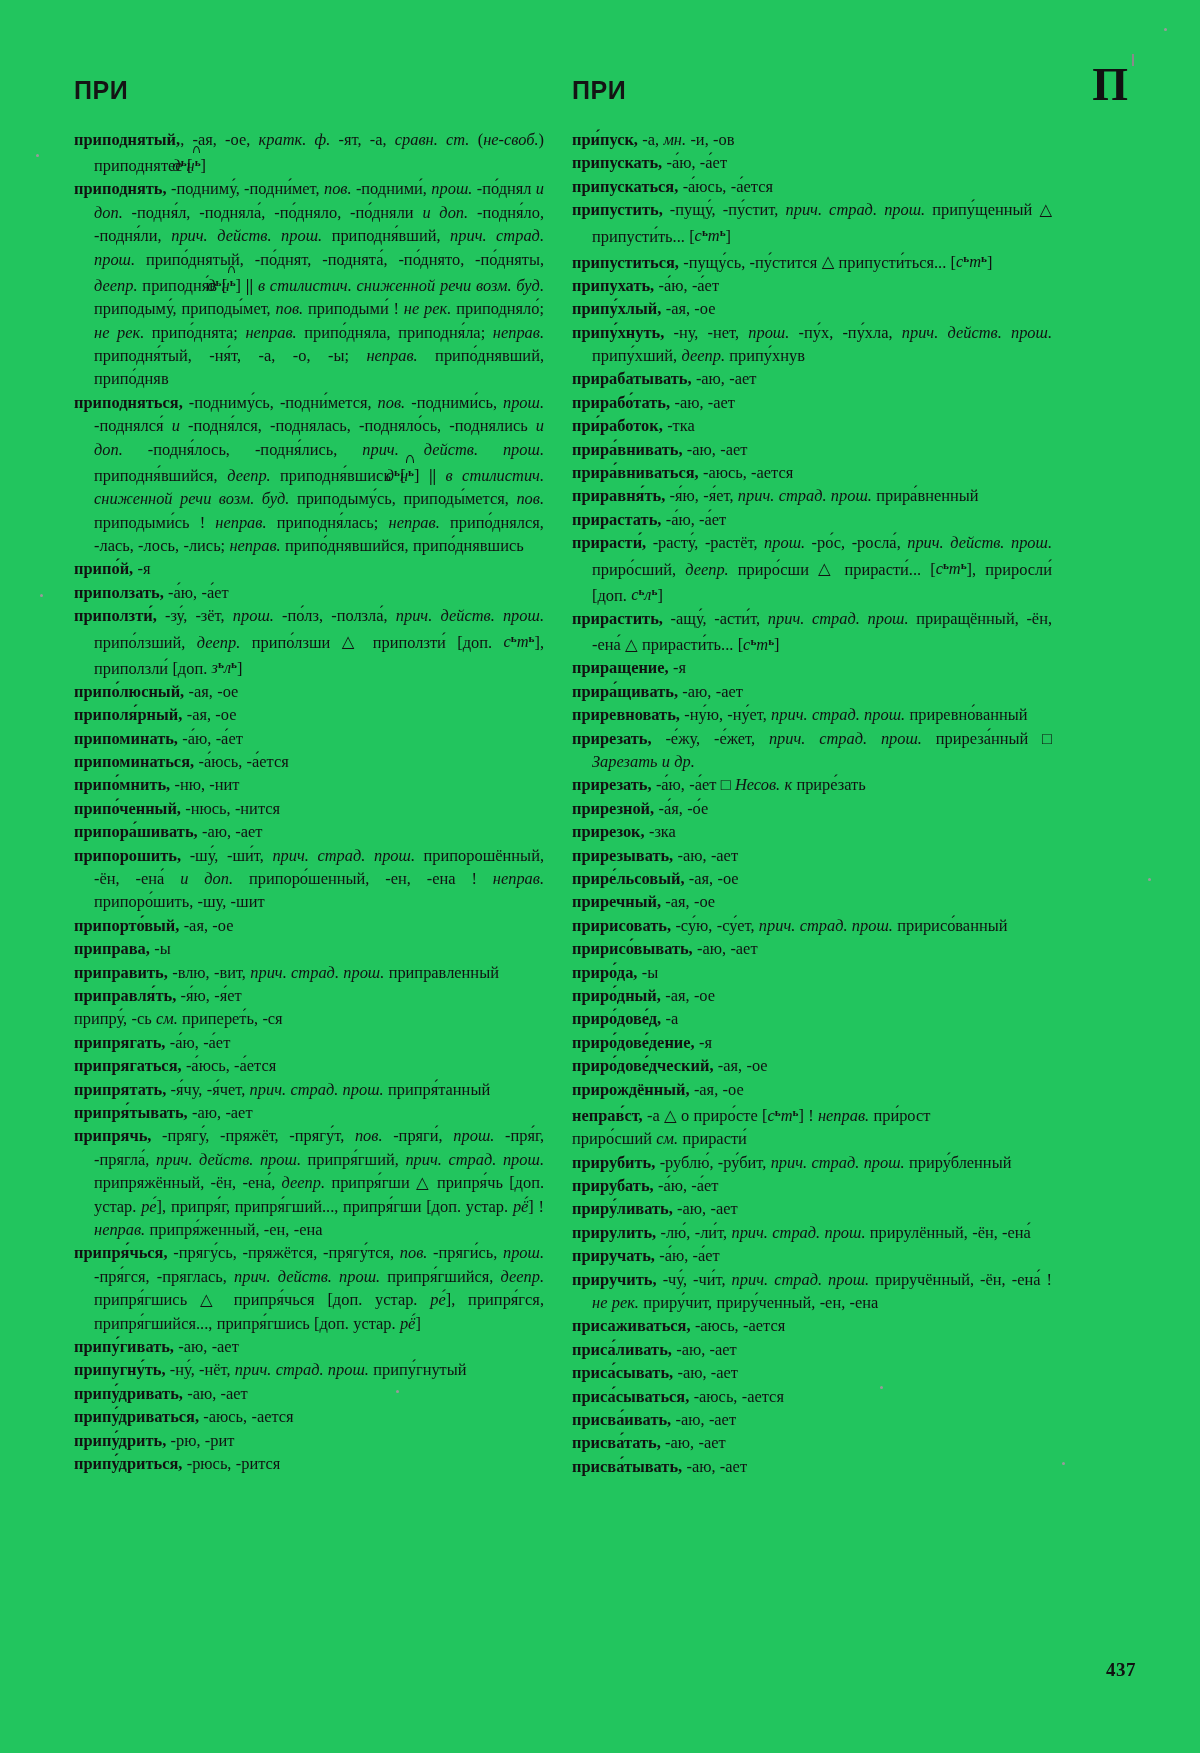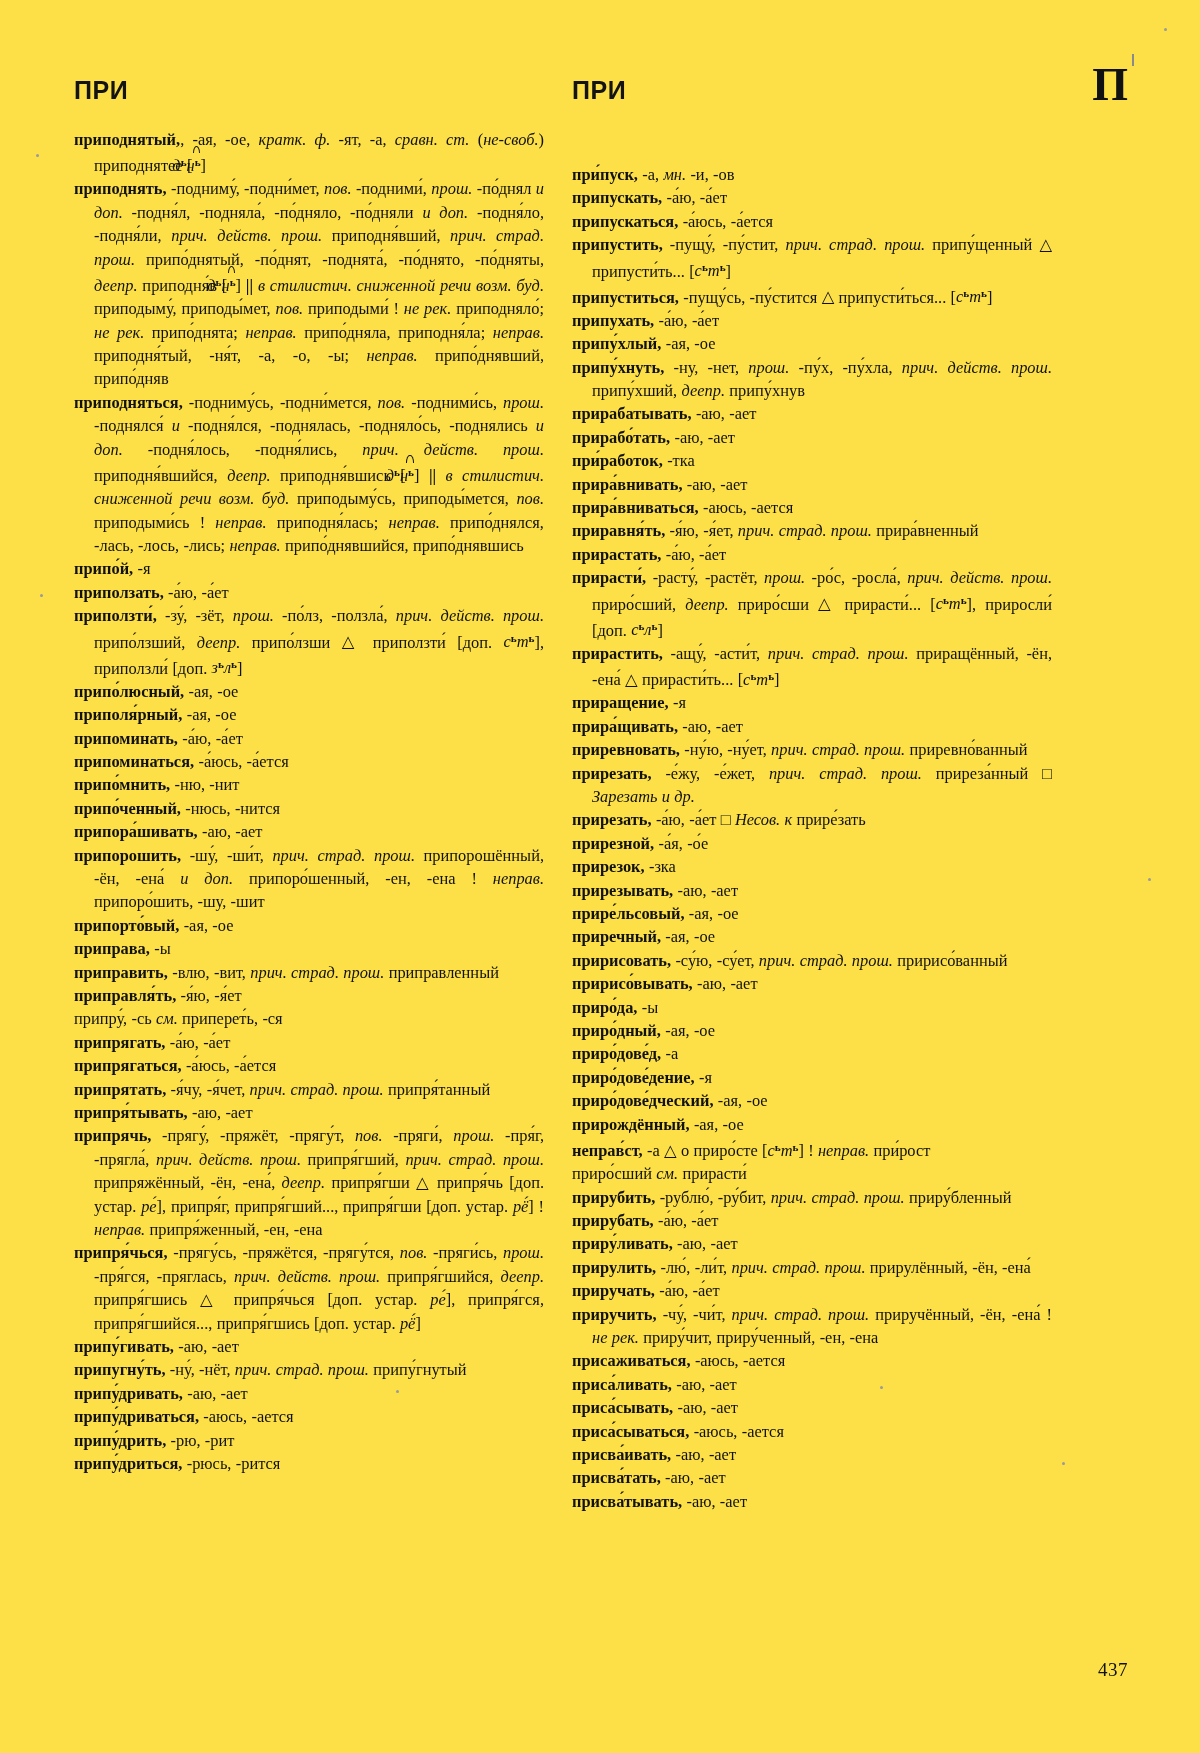--- a/index.html
+++ b/index.html
@@ -12,21 +12,21 @@
     width: 1200px;
     height: 1753px;
     position: relative;
     font-family: "Liberation Serif", "DejaVu Serif", serif;
     color: #111111;
     overflow: hidden;
   }
   .page {
     position: absolute;
     inset: 0;
-    background: #fde047;
+    background: #22c55e;
   }
   
   .header {
     position: absolute;
     top: 76px;
     left: 0;
     width: 1200px;
     height: 44px;
   }
   .runhead {
@@ -62,21 +62,21 @@
     position: absolute;
     top: 128px;
     left: 0;
     width: 1200px;
   }
   .col {
     position: absolute;
     top: 0;
   }
   .col-left  { left: 74px;  width: 470px; }
-  .col-right { left: 572px; width: 480px; margin-top: 35px; }
+  .col-right { left: 572px; width: 480px; }
 
   .entry {
     font-size: 16.4px;
     line-height: 23.4px;
     text-indent: 0;
     padding-left: 20px;
     text-indent: -20px;
     margin: 0;
     text-align: justify;
     text-justify: inter-word;
@@ -101,26 +101,27 @@
     right: 6%;
     top: -0.34em;
     height: 0.40em;
     border: 1.4px solid #111;
     border-bottom: none;
     border-radius: 50% 50% 0 0 / 100% 100% 0 0;
   }
   
   .folio {
     position: absolute;
-    right: 72px;
+    right: 64px;
     bottom: 72px;
     font-size: 19px;
     font-family: "Liberation Serif", "DejaVu Serif", serif;
     color: #111;
     letter-spacing: 0.5px;
+    font-weight: bold;
   }
   
   .speck { position: absolute; background: #9a9a9a; border-radius: 50%; }
 </style>
 </head>
 <body>
 
 <div class="page">
 
   <div class="header">

